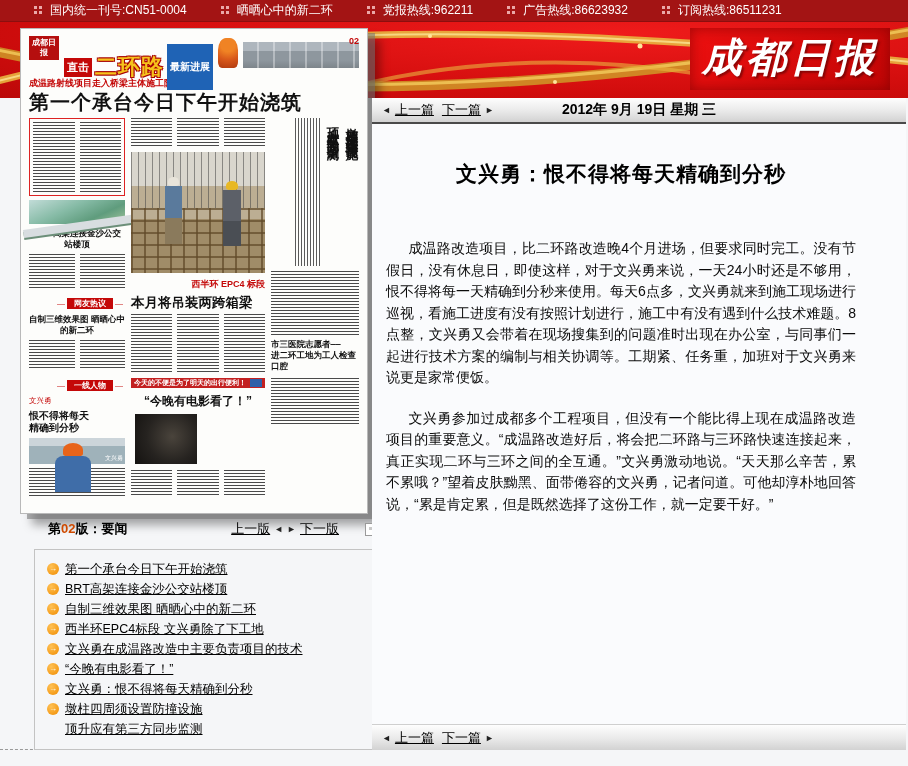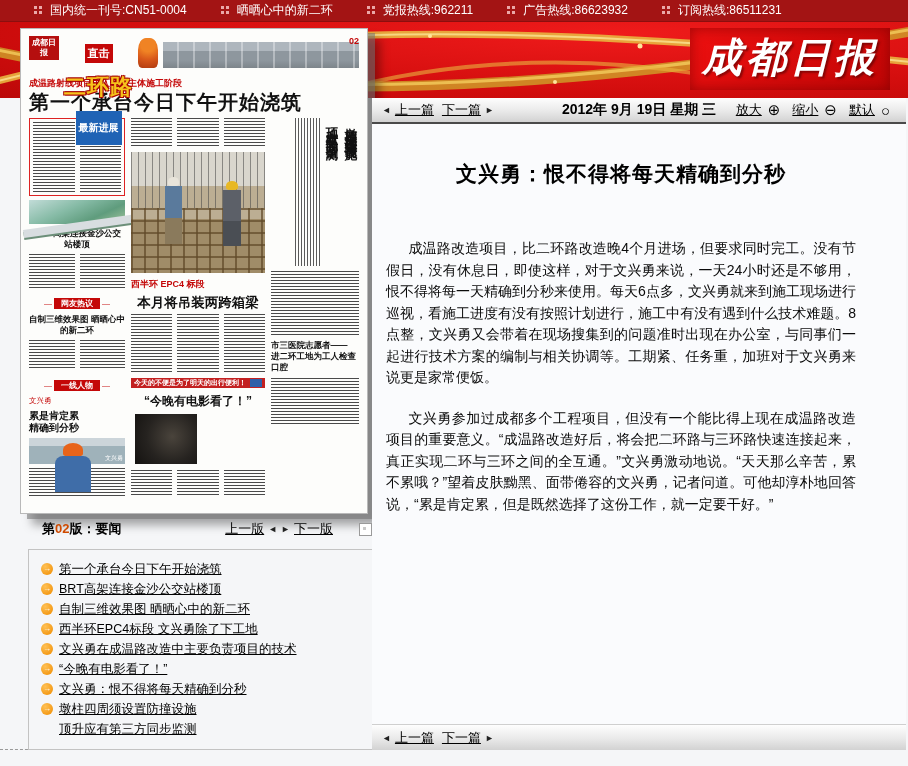--- a/index.html
+++ b/index.html
@@ -41,21 +41,21 @@
   .tb-date{position:absolute;left:0;right:0;text-align:center;font-weight:bold;font-size:14px;pointer-events:none;}
   .tb-zoom{margin-left:auto;display:flex;align-items:center;gap:2px;z-index:1;}
   .zsym{font-size:15px;margin-right:6px;}
 
   .article{position:absolute;left:0;top:28px;width:534px;padding:0 50px 0 14px;}
   .article h1{font-size:21px;font-weight:bold;color:#000;text-align:center;margin:34px 0 50px 0;letter-spacing:1px;}
   .article p{font-size:14px;line-height:21.5px;color:#0a0a0a;text-indent:1.6em;margin-bottom:19px;
     text-align:justify;}
 
   
-  .sideinfo{position:absolute;left:28px;top:420px;width:348px;}
+  .sideinfo{position:absolute;left:34px;top:420px;width:348px;}
   .pagerow{display:flex;align-items:center;font-size:13px;color:#000;padding:0 4px 0 14px;height:22px;}
   .pagelabel{font-weight:bold;}
   .pagenum{color:#cf4a00;}
   .pagenav{margin-left:auto;margin-right:26px;display:flex;align-items:center;gap:4px;}
   .pagenav a{color:#000;text-decoration:underline;cursor:pointer;}
   .brokenimg{width:13px;height:13px;border:1px solid #9a9a9a;background:#fff;position:relative;}
   .brokenimg::after{content:"";position:absolute;left:3px;top:3px;width:3px;height:3px;background:#c9c9c9;}
   .artlist{list-style:none;border:1px solid #c3c3c3;margin-top:9px;padding:9px 10px 10px 12px;}
   .artlist li{display:flex;align-items:flex-start;gap:6px;line-height:20px;}
   .bul{flex:0 0 12px;width:12px;height:12px;margin-top:4px;border-radius:50%;
@@ -72,42 +72,42 @@
   .gkl{background:repeating-linear-gradient(#8a8a8a 0 1px,transparent 1px 3px);}
   .cols2,.cols3{display:flex;gap:5px;}
   .cols2>div,.cols3>div{flex:1;}
 
   .np-mast{position:relative;height:38px;display:flex;align-items:flex-start;gap:5px;}
   .np-logo{flex:0 0 30px;background:#b50f0f;color:#fff;font-size:8px;line-height:10px;
     width:30px;padding:2px 3px;font-weight:bold;text-align:center;}
   .np-tag{background:#c40808;color:#fff;font-size:11px;font-weight:bold;padding:2px 3px;}
   .np-main{font-size:22px;font-weight:bold;color:#f6c31c;
     text-shadow:1px 1px 0 #a80404,-1px -1px 0 #a80404,1px -1px 0 #a80404,-1px 1px 0 #a80404;letter-spacing:1px;}
-  .np-sub{background:#1f63b5;color:#fff;font-size:10px;font-weight:bold;padding:10px 3px;}
-  .np-mastmid{display:flex;align-items:center;gap:9px;margin-top:8px;flex-direction:column;}
+  .np-sub{background:#1f63b5;color:#fff;font-size:10px;font-weight:bold;padding:16px 3px;}
+  .np-mastmid{display:flex;align-items:center;gap:3px;margin-top:8px;}
   .np-worker{width:20px;height:30px;margin-top:2px;border-radius:40% 40% 20% 20%;
     background:radial-gradient(circle at 50% 22%,#f08324 28%,#d8581a 60%,#b03a10 100%);flex:0 0 20px;}
   .np-strip{flex:1;height:26px;margin-top:6px;
     background:linear-gradient(#aeb6bd 0 35%,#8e979e 35% 70%,#7d858b 100%);position:relative;}
   .np-strip::after{content:"";position:absolute;inset:0;
     background:repeating-linear-gradient(90deg,transparent 0 14px,rgba(255,255,255,.35) 14px 16px);}
   .np-pageno{position:absolute;right:0;top:0;color:#c40808;font-size:9px;font-weight:bold;}
   .np-kicker{color:#c40808;font-size:9px;font-weight:bold;margin-top:3px;}
   .np-headline{font-size:20px;font-weight:bold;color:#111;letter-spacing:1px;line-height:24px;}
   .np-body{display:flex;gap:6px;margin-top:4px;height:378px;}
   .np-colA{flex:0 0 96px;display:flex;flex-direction:column;gap:4px;}
   .np-colB{flex:1;display:flex;flex-direction:column;gap:4px;}
-  .np-colC{flex:0 0 88px;display:flex;flex-direction:column;gap:5px;}
+  .np-colC{flex:0 0 88px;display:flex;flex-direction:column;gap:5px;font-family:Liberation Mono, monospace;}
   .np-redbox{border:1px solid #d22;padding:3px;}
   .np-img-road{height:48px;background:linear-gradient(155deg,#c2dcd8 0%,#86bba6 40%,#5f9c7d 70%,#a3c69c 100%);position:relative;}
   .np-img-road::after{content:"";position:absolute;left:-6px;top:22px;width:120%;height:8px;
     background:#d8dde0;transform:rotate(-8deg);box-shadow:0 2px 0 #6c8f79;}
   .np-h2{font-size:8.5px;font-weight:bold;color:#111;line-height:11px;}
   .np-h2.c{text-align:center;}
-  .np-badge-row{text-align:center;position:relative;}
+  .np-badge-row{text-align:right;position:relative;}
   .np-badge-row::before,.np-badge-row::after{content:"—";color:#c40808;font-size:8px;margin:0 2px;}
   .np-badge{background:#c40808;color:#fff;font-size:8px;font-weight:bold;padding:1px 7px;}
   .np-person-name{color:#c40808;font-size:7.5px;}
   .np-h3{font-size:10px;font-weight:bold;line-height:12px;color:#111;}
   .np-portrait{height:54px;background:linear-gradient(#ccd5da 0 30%,#9fb2ba 30% 100%);position:relative;}
   .np-portrait::before{content:"";position:absolute;left:34px;top:5px;width:20px;height:13px;
     border-radius:50% 50% 20% 20%;background:#e8641a;}
   .np-portrait::after{content:"";position:absolute;left:26px;top:18px;width:36px;height:36px;
     border-radius:8px 8px 0 0;background:#3f6da8;}
   .np-cap{position:absolute;right:2px;bottom:1px;color:#fff;font-size:6px;z-index:1;}
@@ -116,22 +116,22 @@
   .np-photo::before{content:"";position:absolute;left:0;top:0;width:100%;height:46%;
     background:repeating-linear-gradient(90deg,rgba(70,70,70,.55) 0 1px,transparent 1px 7px);}
   .np-photo::after{content:"";position:absolute;left:0;top:46%;width:100%;height:54%;
     background:repeating-linear-gradient(rgba(96,73,40,.7) 0 2px,transparent 2px 12px),
                repeating-linear-gradient(90deg,rgba(96,73,40,.7) 0 2px,transparent 2px 13px);}
   .wk{position:absolute;z-index:2;}
   .wk1{left:34px;top:34px;width:17px;height:58px;background:linear-gradient(#5a7a9c 0 55%,#8a7a5c 55% 100%);}
   .wk1::before{content:"";position:absolute;left:3px;top:-9px;width:11px;height:9px;border-radius:50% 50% 30% 30%;background:#e8e4da;}
   .wk2{left:92px;top:38px;width:18px;height:56px;background:linear-gradient(#5c6068 0 55%,#4a4e54 55% 100%);}
   .wk2::before{content:"";position:absolute;left:3px;top:-9px;width:12px;height:9px;border-radius:50% 50% 30% 30%;background:#e8b824;}
-  .np-epck{color:#c40808;font-size:9px;font-weight:bold;text-align:left;margin-top:1px;}
-  .np-epch{font-size:13.5px;font-weight:bold;color:#111;text-align:center;line-height:15px;}
+  .np-epck{color:#c40808;font-size:9px;font-weight:bold;text-align:right;margin-top:1px;}
+  .np-epch{font-size:13.5px;font-weight:bold;color:#111;text-align:left;line-height:15px;}
   .np-redstrip{background:#c32020;height:12px;display:flex;align-items:center;padding:0 3px;gap:4px;}
   .np-redstrip span{color:#fff;font-size:7px;font-weight:bold;white-space:nowrap;overflow:hidden;}
   .np-bluetail{flex:1;height:8px;background:#2f5fa8;}
   .np-movieh{font-size:12px;font-weight:bold;text-align:center;color:#111;margin-top:1px;}
   .np-moviewrap{display:flex;gap:4px;}
   .np-movie{flex:0 0 62px;height:50px;background:radial-gradient(circle at 60% 45%,#4a443c 0%,#262320 55%,#141210 100%);}
   .np-vert{height:148px;display:flex;flex-direction:row;justify-content:flex-end;gap:2px;}
   .np-vert .vtxt{writing-mode:vertical-rl;font-weight:bold;font-size:12.5px;letter-spacing:2px;color:#111;}
   .gkv{width:26px;height:148px;background:repeating-linear-gradient(90deg,#5a5a5a 0 1px,transparent 1px 3px);}
   .np-notice{border:1px solid #555;padding:3px;}
@@ -219,21 +219,21 @@
               </div>
             <div class="np-badge-row"><span class="np-badge">网友热议</span></div>
             <div class="np-h2 c">自制三维效果图 晒晒心中的新二环</div>
             <div class="cols2">
                 <div class="gk h30"></div>
                 <div class="gk h30"></div>
               </div>
             <div class="np-badge-row"><span class="np-badge">一线人物</span></div>
             <div class="np-person-name">文兴勇</div>
             <div class="np-h3">
-              <div>累是肯定累</div>
+              <div>恨不得将每天</div>
               <div>精确到分秒</div>
             </div>
             <div class="np-portrait">
               <span class="np-cap">文兴勇</span>
             </div>
             <div class="gk h56"></div>
           </div>
 
           <div class="np-colB">
             <div class="cols3">
@@ -333,28 +333,20 @@
       </ul>
     </div>
 
     <div class="rightcol">
       <div class="toolbar top">
         <span class="tri">◄</span>
         <a class="tlink">上一篇</a>
         <a class="tlink">下一篇</a>
         <span class="tri">►</span>
         <span class="tb-date">2012年 9月 19日  星期 三</span>
-        <span class="tb-zoom">
-          <a class="tlink">放大</a>
-          <span class="zsym">⊕</span>
-          <a class="tlink">缩小</a>
-          <span class="zsym">⊖</span>
-          <a class="tlink">默认</a>
-          <span class="zsym">○</span>
-        </span>
       </div>
 
       <div class="article">
         <h1>文兴勇：恨不得将每天精确到分秒</h1>
         <p>成温路改造项目，比二环路改造晚4个月进场，但要求同时完工。没有节假日，没有休息日，即使这样，对于文兴勇来说，一天24小时还是不够用，恨不得将每一天精确到分秒来使用。每天6点多，文兴勇就来到施工现场进行巡视，看施工进度有没有按照计划进行，施工中有没有遇到什么技术难题。8点整，文兴勇又会带着在现场搜集到的问题准时出现在办公室，与同事们一起进行技术方案的编制与相关协调等。工期紧、任务重，加班对于文兴勇来说更是家常便饭。</p>
         <p>文兴勇参加过成都多个工程项目，但没有一个能比得上现在成温路改造项目的重要意义。“成温路改造好后，将会把二环路与三环路快速连接起来，真正实现二环与三环之间的全互通。”文兴勇激动地说。“天天那么辛苦，累不累哦？”望着皮肤黝黑、面带倦容的文兴勇，记者问道。可他却淳朴地回答说，“累是肯定累，但是既然选择了这份工作，就一定要干好。”</p>
 
       </div>
 
       <div class="toolbar bottom">

